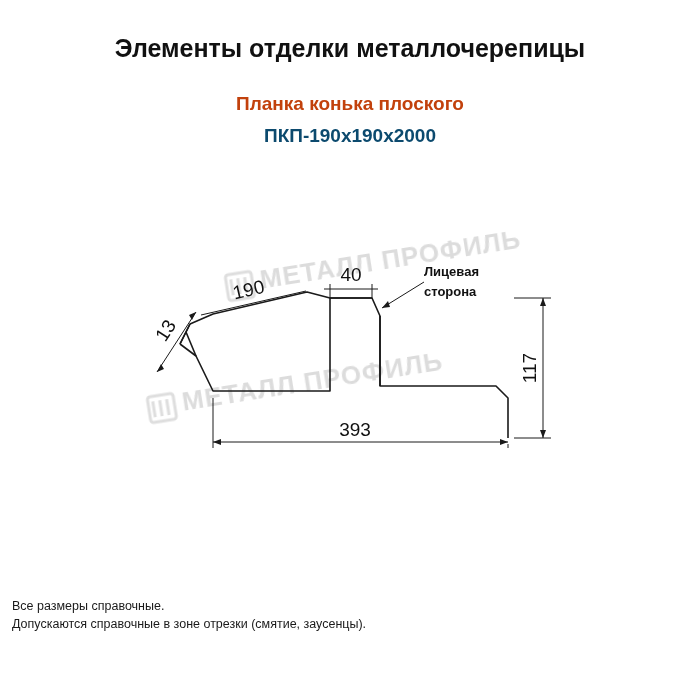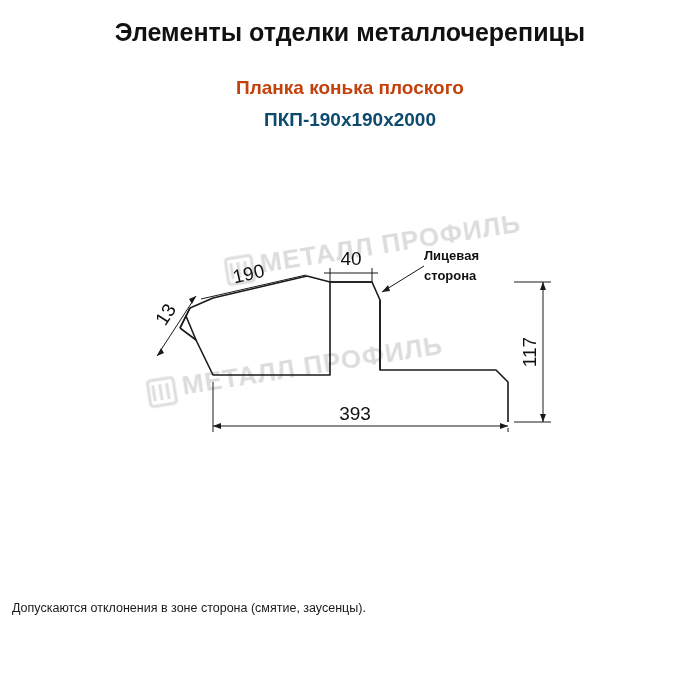--- a/index.html
+++ b/index.html
@@ -12,20 +12,21 @@
     background: #ffffff;
     font-family: "Liberation Sans", sans-serif;
     color: #1a1a1a;
     position: relative;
     overflow: hidden;
   }
   .page {
     position: relative;
     width: 700px;
     height: 628px;
+    margin-top: 16px;
   }
   .title-block {
     position: absolute;
     top: 18px;
     left: 0;
     width: 700px;
     text-align: center;
   }
   .main-title {
     font-size: 25px;
@@ -172,16 +173,17 @@
         <line x1="213" y1="256" x2="508" y2="256"></line>
         <path d="M213,256 l8,-3 l0,6 z" fill="#1a1a1a" stroke="none"></path>
         <path d="M508,256 l-8,-3 l0,6 z" fill="#1a1a1a" stroke="none"></path>
       </g>
       <text class="dim-label" x="355" y="250" text-anchor="middle">393</text>
 
     </svg>
   </div>
 
   <div class="footer">
-    <div>Допускаются отклонения в зоне сторона (смятие, заусенцы).</div>
+    <div>Все размеры справочные.</div>
+    <div>Допускаются справочные в зоне отрезки (смятие, заусенцы).</div>
   </div>
 
 </div>
 
 </body></html>

